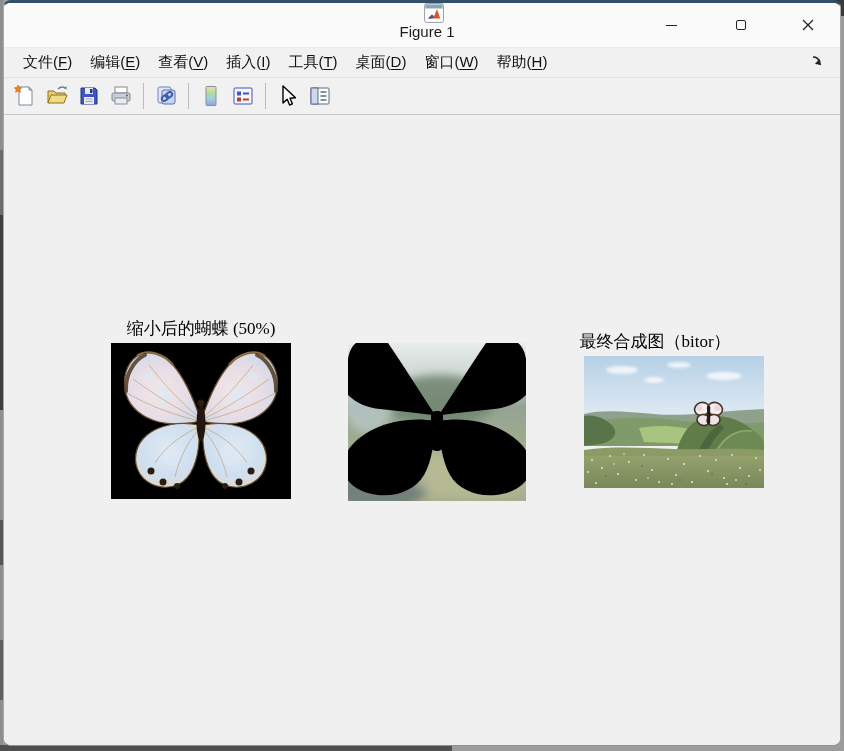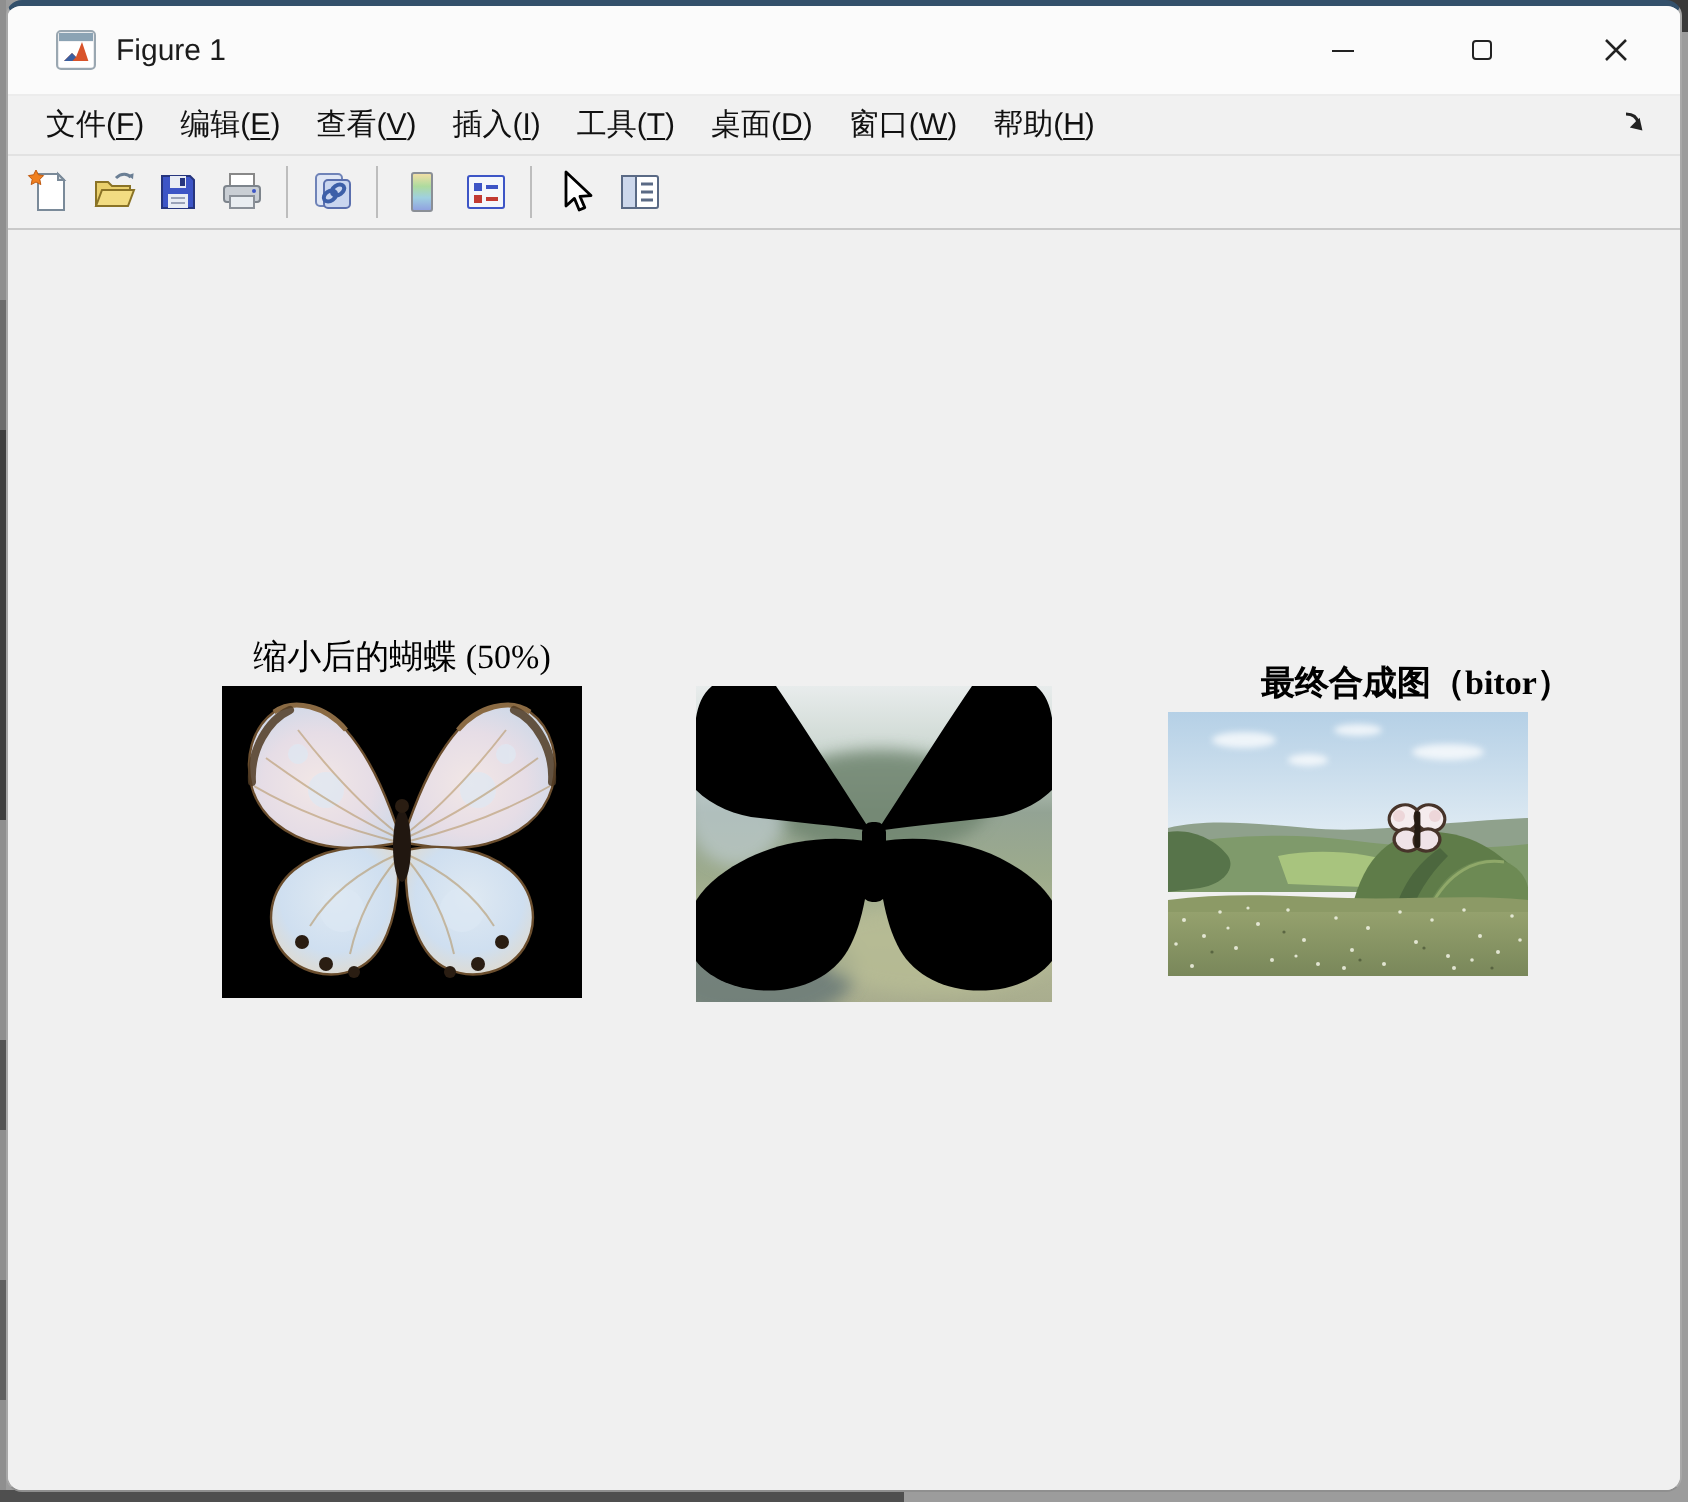--- a/index.html
+++ b/index.html
@@ -20,21 +20,21 @@
   .bg-top-right   { position:absolute; right:0; top:0; width:24px; height:16px; background:#3a3a3a; z-index:0; }
 
   
   .window {
     position:absolute; left:3px; top:0; width:838px; height:746px;
     background:#f0f0f0; border-radius:8px;
     border-top:3px solid #33506b;
     border-left:1px solid #a8a8a8; border-right:1px solid #a8a8a8; border-bottom:1px solid #8f8f8f;
     overflow:hidden; z-index:1;
   }
-  .titlebar { height:44px; background:#fbfbfb; display:flex; align-items:center; position:relative; }
+  .titlebar { height:44px; background:#fbfbfb; display:flex; align-items:center; position:relative;flex-direction:column; }
   .app-icon { margin-left:24px; width:20px; height:20px; flex:0 0 auto; }
   .title-text { margin-left:10px; font-size:15px; color:#1c1c1c; }
   .win-controls { position:absolute; right:0; top:0; height:44px; display:flex; }
   .win-btn { width:70px; height:44px; display:flex; align-items:center; justify-content:center; background:transparent; border:none; padding:0; cursor:default; }
   .win-btn:last-child { width:64px; }
   .glyph-min { display:block; width:11px; border-top:1.4px solid #222; }
   .glyph-max { display:block; width:10px; height:10px; border:1.4px solid #222; border-radius:2px; }
 
   .menubar {
     height:31px; background:#f1f1f1; display:flex; align-items:center;
@@ -200,21 +200,21 @@
             <line x1="12.5" y1="12" x2="18.5" y2="12"></line>
             <line x1="12.5" y1="16" x2="18.5" y2="16"></line>
         </g>
       </svg>
     </button>
   </div>
 
   <div class="canvas">
 
     <div class="fig-title" style="left:197px; top:202px;">缩小后的蝴蝶 (50%)</div>
-    <div class="fig-title" style="left:704px; top:215px;font-weight:bold;">最终合成图（bitor）</div>
+    <div class="fig-title" style="left:651px; top:215px;">最终合成图（bitor）</div>
 
     <svg class="fig-img" style="left:107px; top:228px;" width="180" height="156" viewBox="0 0 180 156">
       <defs>
         <radialGradient id="wU1" cx="0.45" cy="0.55" r="0.8">
           <stop offset="0" stop-color="#f2e7e6"></stop>
             <stop offset="0.45" stop-color="#e6dde6"></stop>
           <stop offset="0.75" stop-color="#cfd9e8"></stop>
             <stop offset="1" stop-color="#c8a87e"></stop>
         </radialGradient>
         <radialGradient id="wL1" cx="0.5" cy="0.4" r="0.85">

